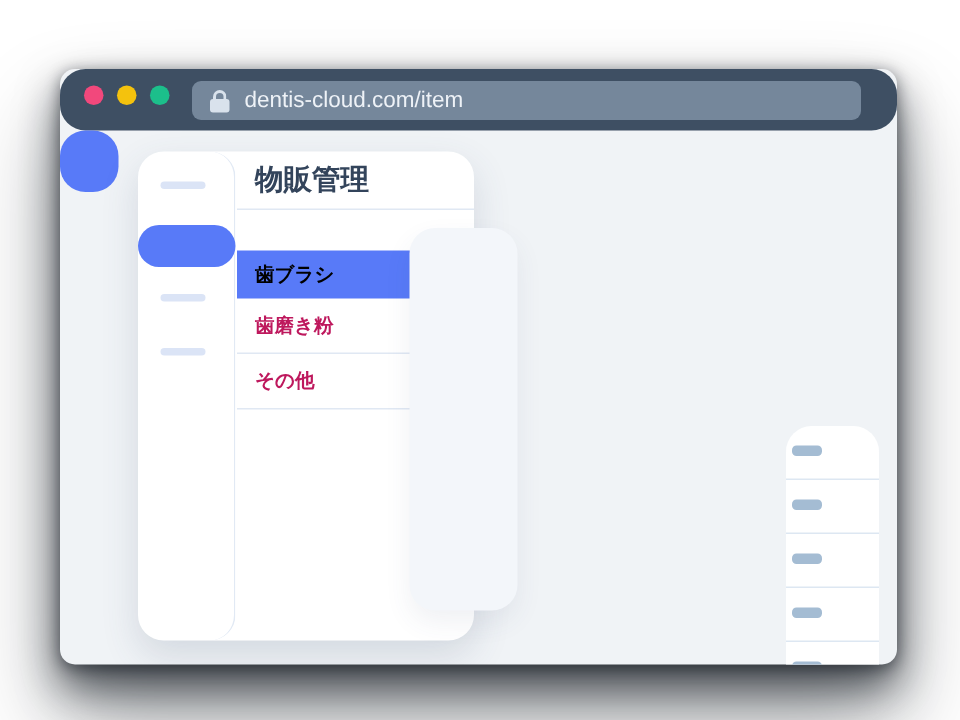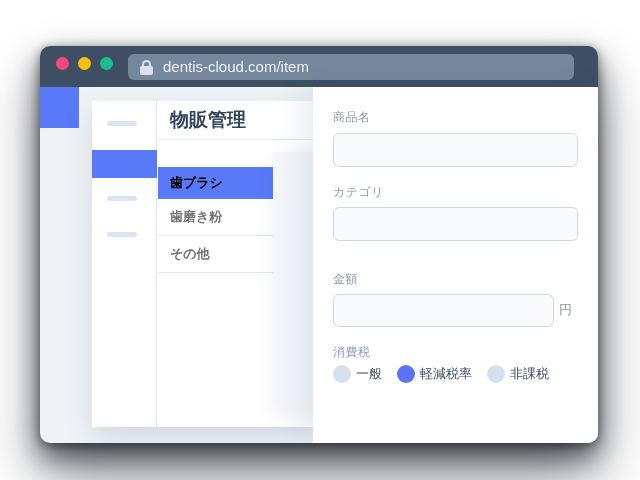--- a/index.html
+++ b/index.html
@@ -1,20 +1,20 @@
 <!DOCTYPE html>
 <html><head>
 <meta charset="utf-8">
 <style>
   html,body{margin:0;padding:0;}
   body{
     width:640px;height:480px;background:#ffffff;position:relative;overflow:hidden;
     font-family:"Liberation Sans","DejaVu Sans",sans-serif;
   }
-  .abs{position:absolute;}
+  .abs{position:absolute;border-radius:17px;}
 
   
   .window{
     left:40px;top:46px;width:558px;height:397px;border-radius:10px;
     background:#f0f3f6;overflow:hidden;
     box-shadow:0 14px 28px rgba(8,14,22,.62), 0 34px 60px rgba(8,14,22,.42), 0 2px 10px rgba(8,14,22,.45);
   }
   .titlebar{left:0;top:0;width:100%;height:41px;background:#3e4f63;}
   .dots{left:16px;top:11px;display:flex;gap:9px;}
   .dot{width:13px;height:13px;border-radius:50%;}
@@ -34,21 +34,21 @@
   .menu-panel{left:52px;top:55px;width:224px;height:326px;background:#fff;
     box-shadow:0 10px 25px rgba(60,80,115,.16);}
   .menu-left{left:0;top:0;width:65px;height:100%;border-right:1px solid #e1e9f4;box-sizing:border-box;}
   .sk-dash{left:15px;width:30px;height:5px;border-radius:3px;background:#dbe4f6;}
   .menu-left-active{left:0;top:49px;width:65px;height:28px;background:#587af8;}
   .menu-right{left:66px;top:0;right:0;bottom:0;}
   .menu-header{height:38px;border-bottom:1px solid #e0e8f3;display:flex;align-items:center;
     padding-left:12px;font-size:19px;font-weight:bold;color:#33445b;}
   .menu-list{margin-top:27px;}
   .menu-item{height:36px;display:flex;align-items:center;padding-left:12px;
-    font-size:13px;font-weight:bold;color:#737373;border-bottom:1px solid #e0e8f3;}
+    font-size:13px;font-weight:bold;color:#be185d;border-bottom:1px solid #e0e8f3;}
   .menu-item.active{height:32px;background:#587af8;color:#000000;border-bottom:none;}
 
   
   .back-panel{left:233px;top:106px;width:72px;height:255px;background:#f3f6fa;
     box-shadow:0 8px 18px rgba(60,80,115,.08);}
   .rows-panel{left:251px;top:132px;width:62px;height:222px;background:#fff;}
   .sk-row{height:36px;border-bottom:1px solid #dde7f2;position:relative;box-sizing:border-box;}
   .sk-pill{position:absolute;left:4px;top:13px;width:20px;height:7px;border-radius:3px;background:#a4bcd3;}
 
   
@@ -120,42 +120,13 @@
         </div>
         <div class="sk-row">
           <div class="sk-pill"></div>
         </div>
         <div class="sk-row">
           <div class="sk-pill"></div>
         </div>
       </div>
   </div>
 
-  <div class="abs form-panel">
-
-    <div class="abs f-label lbl-1">商品名</div>
-    <input class="abs f-input inp-1" type="text" value="" style="">
-
-    <div class="abs f-label lbl-2">カテゴリ</div>
-    <input class="abs f-input inp-2" type="text" value="" style="">
-
-    <div class="abs f-label lbl-3">金額</div>
-    <input class="abs f-input inp-3" type="text" value="" style="">
-    <div class="abs yen">円</div>
-
-    <div class="abs f-label lbl-4">消費税</div>
-    <div class="abs tax-row">
-        <div class="radio-group">
-          <span class="radio"></span>
-          <span class="radio-label">一般</span>
-        </div>
-        <div class="radio-group">
-          <span class="radio selected"></span>
-          <span class="radio-label">軽減税率</span>
-        </div>
-        <div class="radio-group">
-          <span class="radio"></span>
-          <span class="radio-label">非課税</span>
-        </div>
-      </div>
-
-  </div>
 </div>
 
 </body></html>

